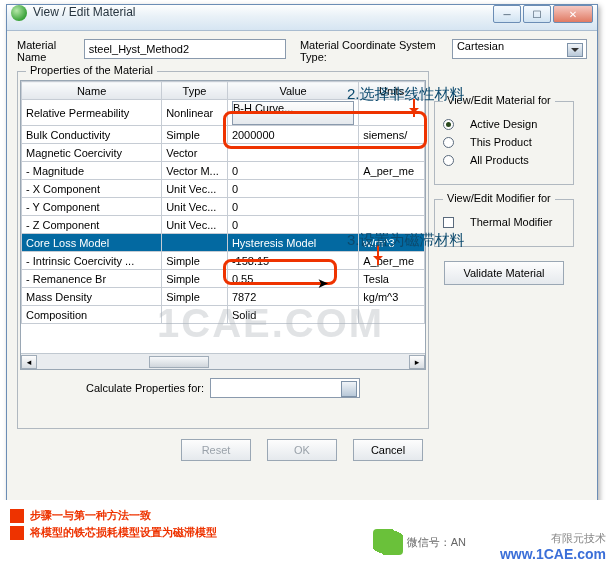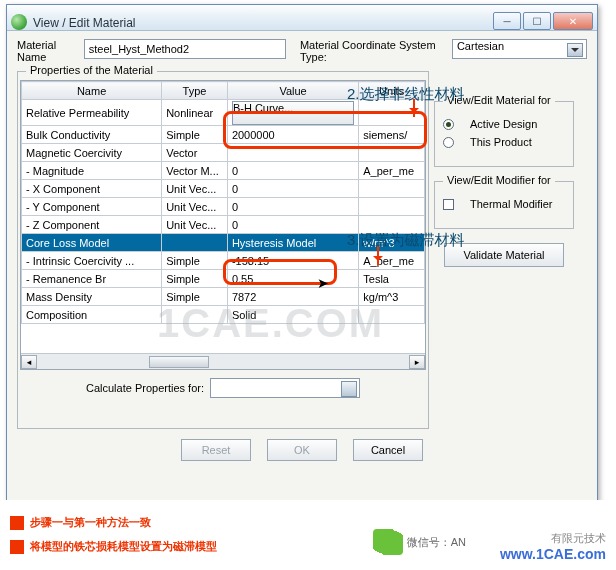--- a/index.html
+++ b/index.html
@@ -1,27 +1,27 @@
 <!DOCTYPE html>
 <html><head>
 <meta charset="utf-8">
 <style>
 *{box-sizing:border-box;margin:0;padding:0;font-family:"Microsoft YaHei",Tahoma,sans-serif;font-size:11px}
 body{width:616px;height:570px;background:#fff;position:relative;overflow:hidden}
 .overlay{position:absolute;left:0;right:0;bottom:0;height:70px;background:#fff;padding:6px 10px}
-.bullet-line{display:flex;align-items:flex-end;margin:9px 0;font-size:15px;font-weight:bold}
+.bullet-line{display:flex;align-items:flex-end;margin:2px 0;font-size:15px;font-weight:bold}
 .bullet{width:14px;height:14px;background:#e30;margin-right:6px}
 .red-txt{color:#e30}
 .wm-right{position:absolute;right:10px;bottom:8px;text-align:right;font-size:12px;color:#888}
 .wm-right .site{color:#3b6fd8;font-size:14px;font-weight:bold}
 .wx-group{position:absolute;right:150px;bottom:15px;display:flex;align-items:center;gap:4px;color:#666;font-size:13px}
 .wx-icon{width:30px;height:26px;border-radius:4px;background:radial-gradient(circle at 35% 40%,#6ac13a 55%,transparent 56%),radial-gradient(circle at 65% 60%,#6ac13a 55%,transparent 56%);background-color:transparent}
 
 .window{position:absolute;left:6px;top:4px;width:592px;height:500px;border:1px solid #6b8db5;background:#f4f4f0;box-shadow:2px 2px 5px rgba(0,0,0,.3)}
-.titlebar{height:26px;background:linear-gradient(#fdfefe,#e9f1f7 45%,#d6e5f2);display:flex;align-items:flex-end;padding:0 4px;border-bottom:1px solid #a9bcd0}
+.titlebar{height:26px;background:linear-gradient(#fdfefe,#e9f1f7 45%,#d6e5f2);display:flex;align-items:flex-start;padding:0 4px;border-bottom:1px solid #a9bcd0}
 .app-icon{width:16px;height:16px;border-radius:50%;background:radial-gradient(circle at 35% 35%,#b5e8a8,#3aa23a 70%);margin-right:6px}
 .title-text{flex:1;font-size:12px;color:#26343f}
 .winbtn{width:28px;height:18px;border:1px solid #6b8db5;background:linear-gradient(#f8fbff,#d1e3f2);margin-left:2px;border-radius:2px;display:flex;align-items:center;justify-content:center;font-size:10px;color:#34495e}
 .winbtn.close{background:linear-gradient(#f6c9c2,#e07a63);color:#fff;width:40px}
 
 .body{padding:8px 10px 6px;height:calc(100% - 26px);position:relative}
 .row-top{display:flex;gap:14px;margin-bottom:8px}
 .field{display:flex;flex-direction:row;gap:2px}
 .field label{font-size:11px}
 .txt-input{height:20px;border:1px solid #8a9aad;background:#fff;padding:0 4px;width:222px}
@@ -220,20 +220,24 @@
       <div class="rgroup">
         <span class="group-label">View/Edit Material for</span>
         <div class="radio-line">
             <span class="radio on"></span>
             <span>Active Design</span>
           </div>
         <div class="radio-line">
             <span class="radio"></span>
             <span>This Product</span>
           </div>
+        <div class="radio-line">
+            <span class="radio"></span>
+            <span>All Products</span>
+          </div>
       </div>
       <div class="rgroup">
         <span class="group-label">View/Edit Modifier for</span>
         <div class="chk-line">
             <span class="chk"></span>
             <span>Thermal Modifier</span>
           </div>
       </div>
       <div class="vbtn">Validate Material</div>
     </div>

